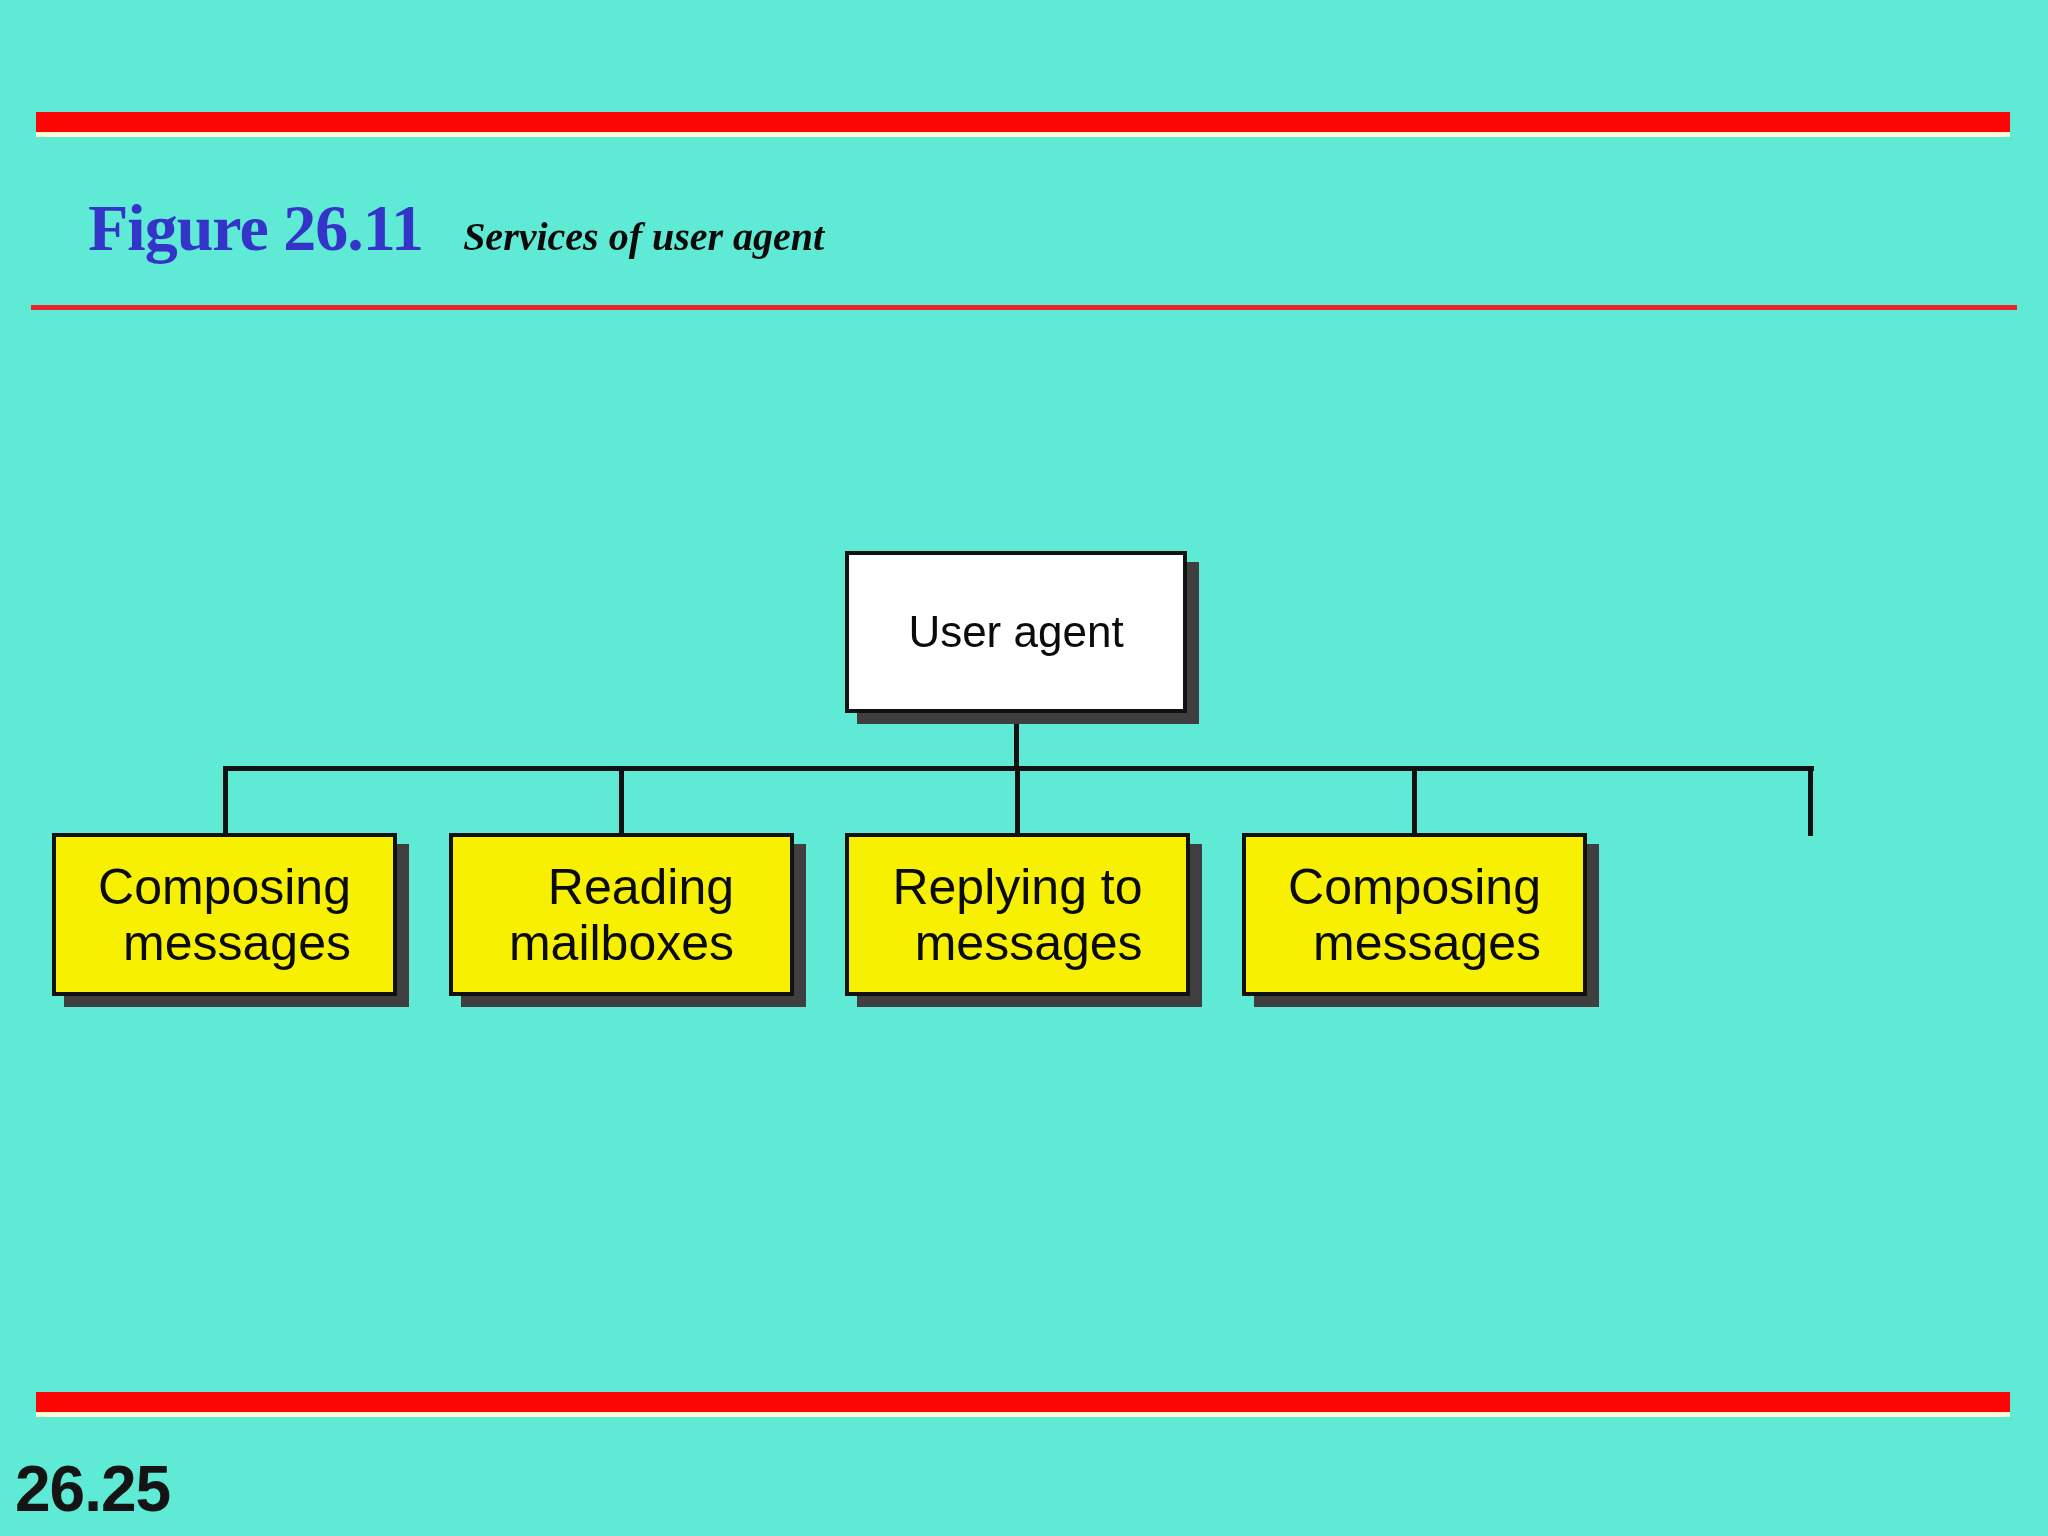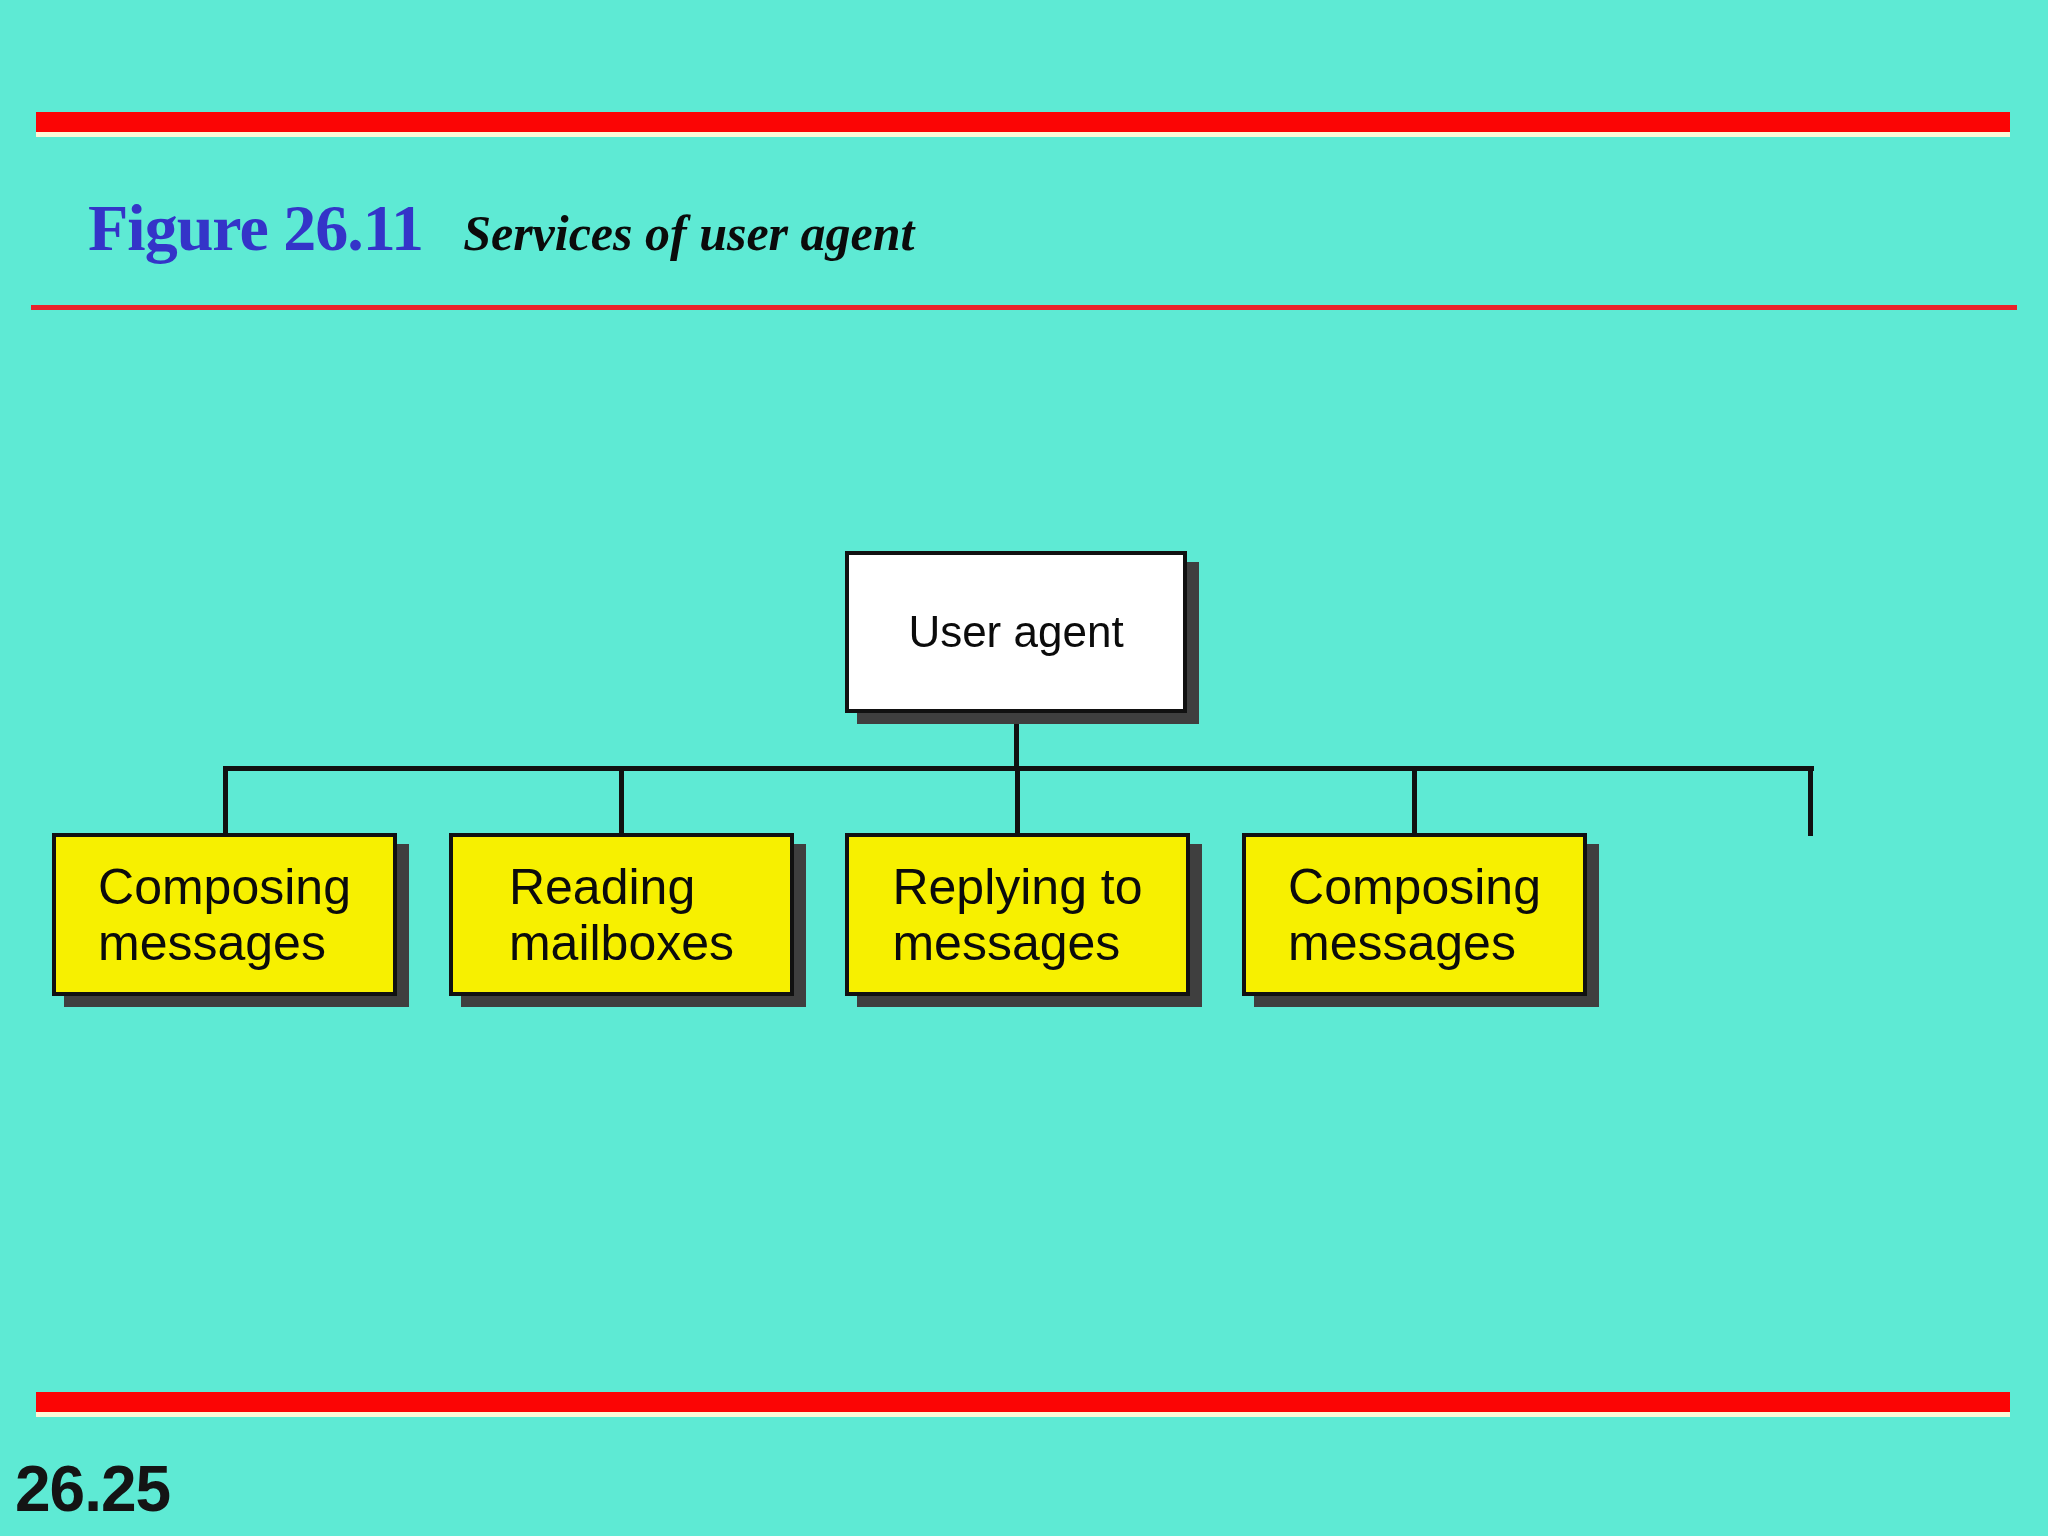--- a/index.html
+++ b/index.html
@@ -41,21 +41,21 @@
     font-family:"Liberation Serif",serif;
     font-weight:bold;
     font-size:66px;
     color:var(--title-blue);
     letter-spacing:-1px;
   }
   .figure-caption{
     font-family:"Liberation Serif",serif;
     font-weight:bold;
     font-style:italic;
-    font-size:50px;
+    font-size:40px;
     color:#0b0b0b;
   }
   .thin-rule{
     position:absolute;left:31px;top:305px;width:1986px;height:5px;
     background:var(--rule-red);
   }
   
   .line{position:absolute;background:var(--line-black);z-index:1;}
   .root-drop   {left:1014px;top:708px;width:5px;height:62px;}
   .h-connector {left:223px; top:766px;width:1591px;height:5px;}
@@ -65,21 +65,21 @@
   .stub-3{left:1015px;}
   .stub-4{left:1412px;}
   .stub-5{left:1808px;}
   
   .node{
     position:absolute;z-index:2;
     box-sizing:border-box;
     border:4px solid var(--line-black);
     box-shadow:12px 11px 0 var(--shadow-gray);
     display:flex;align-items:center;justify-content:center;
-    text-align:left;
+    text-align:right;
     color:#0b0b0b;
   }
   .root-box{
     left:845px;top:551px;width:342px;height:162px;
     background:#ffffff;
     font-size:44px;
   }
   .child-box{
     top:833px;width:345px;height:163px;
     background:var(--box-yellow);

